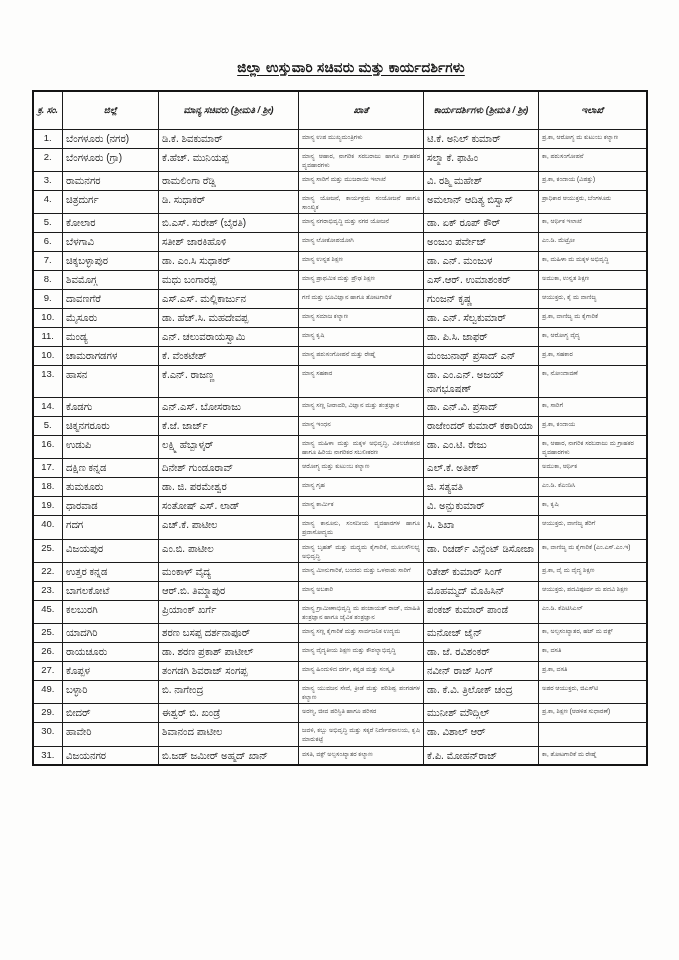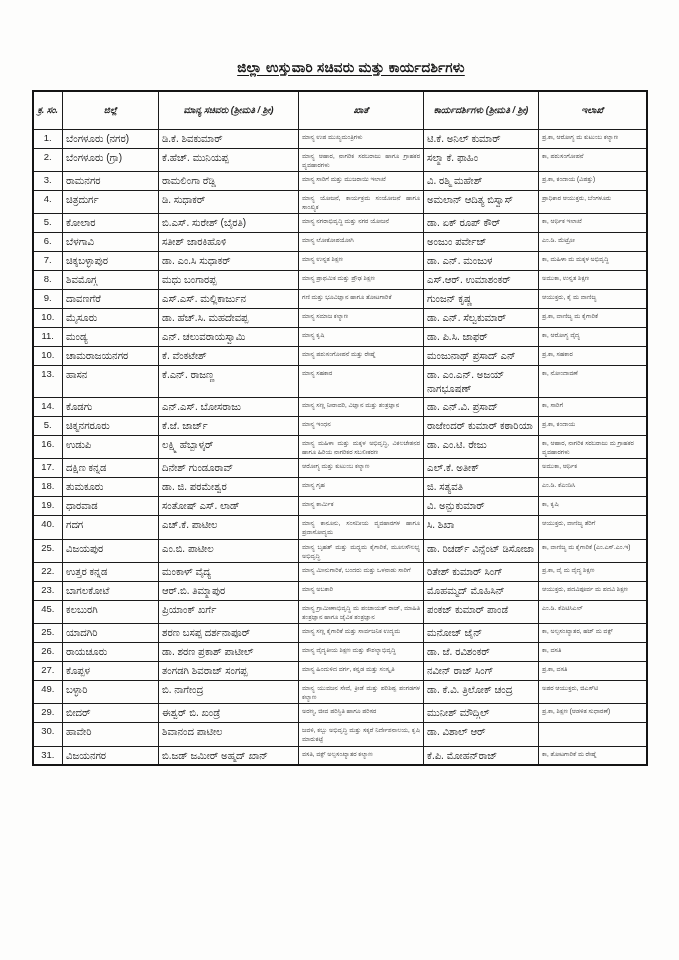--- a/index.html
+++ b/index.html
@@ -191,21 +191,21 @@
         <tr class="data-row">
     <td class="sl">11.</td>
     <td class="district">ಮಂಡ್ಯ</td>
     <td class="minister">ಎನ್. ಚಲುವರಾಯಸ್ವಾಮಿ</td>
     <td class="portfolio">ಮಾನ್ಯ ಕೃಷಿ</td>
     <td class="secretary">ಡಾ. ಪಿ.ಸಿ. ಜಾಫರ್</td>
     <td class="dept">ಕಾ, ಆರೋಗ್ಯ ವೈದ್ಯ</td>
   </tr>
         <tr class="data-row">
     <td class="sl">10.</td>
-    <td class="district">ಚಾಮರಾಜಯನಗರ</td>
+    <td class="district">ಚಾಮರಾಗಡಗಳ</td>
     <td class="minister">ಕೆ. ವೆಂಕಟೇಶ್</td>
     <td class="portfolio">ಮಾನ್ಯ ಪಶುಸಂಗೋಪನೆ ಮತ್ತು ರೇಷ್ಮೆ</td>
     <td class="secretary">ಮಂಜುನಾಥ್ ಪ್ರಸಾದ್ ಎನ್</td>
     <td class="dept">ಪ್ರ.ಕಾ, ಸಹಕಾರ</td>
   </tr>
         <tr class="data-row">
     <td class="sl">13.</td>
     <td class="district">ಹಾಸನ</td>
     <td class="minister">ಕೆ.ಎನ್. ರಾಜಣ್ಣ</td>
     <td class="portfolio">ಮಾನ್ಯ ಸಹಕಾರ</td>

